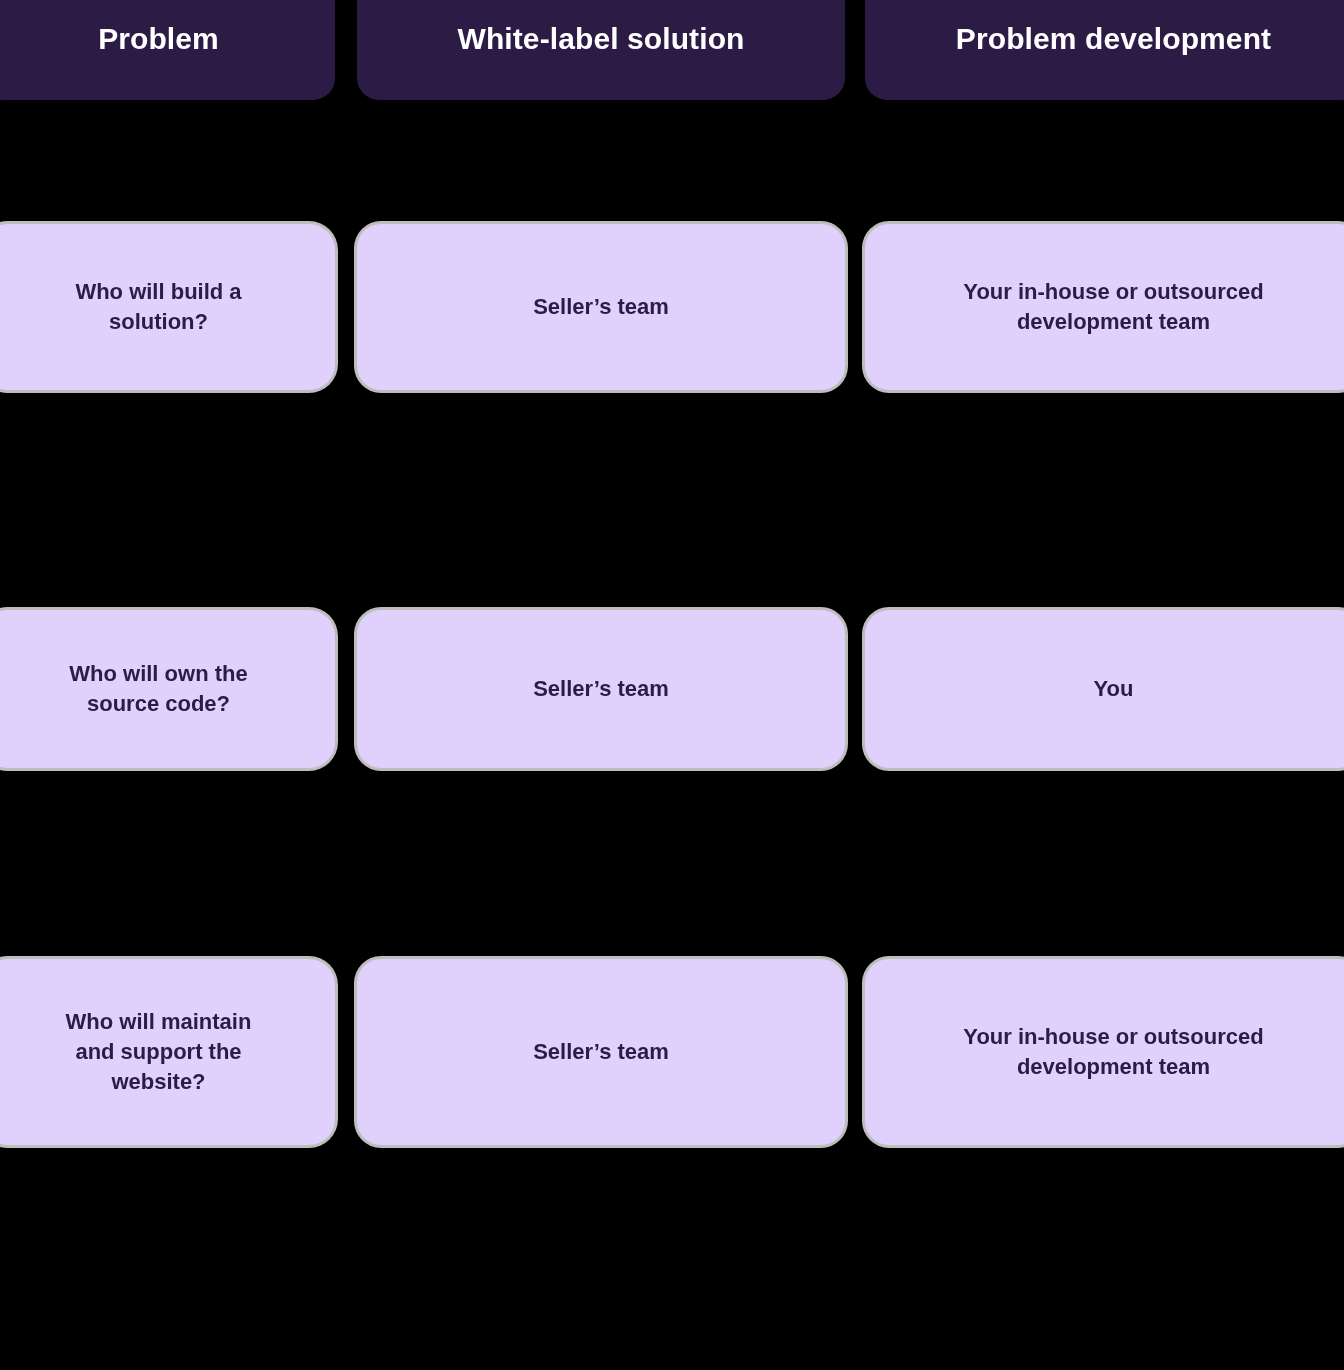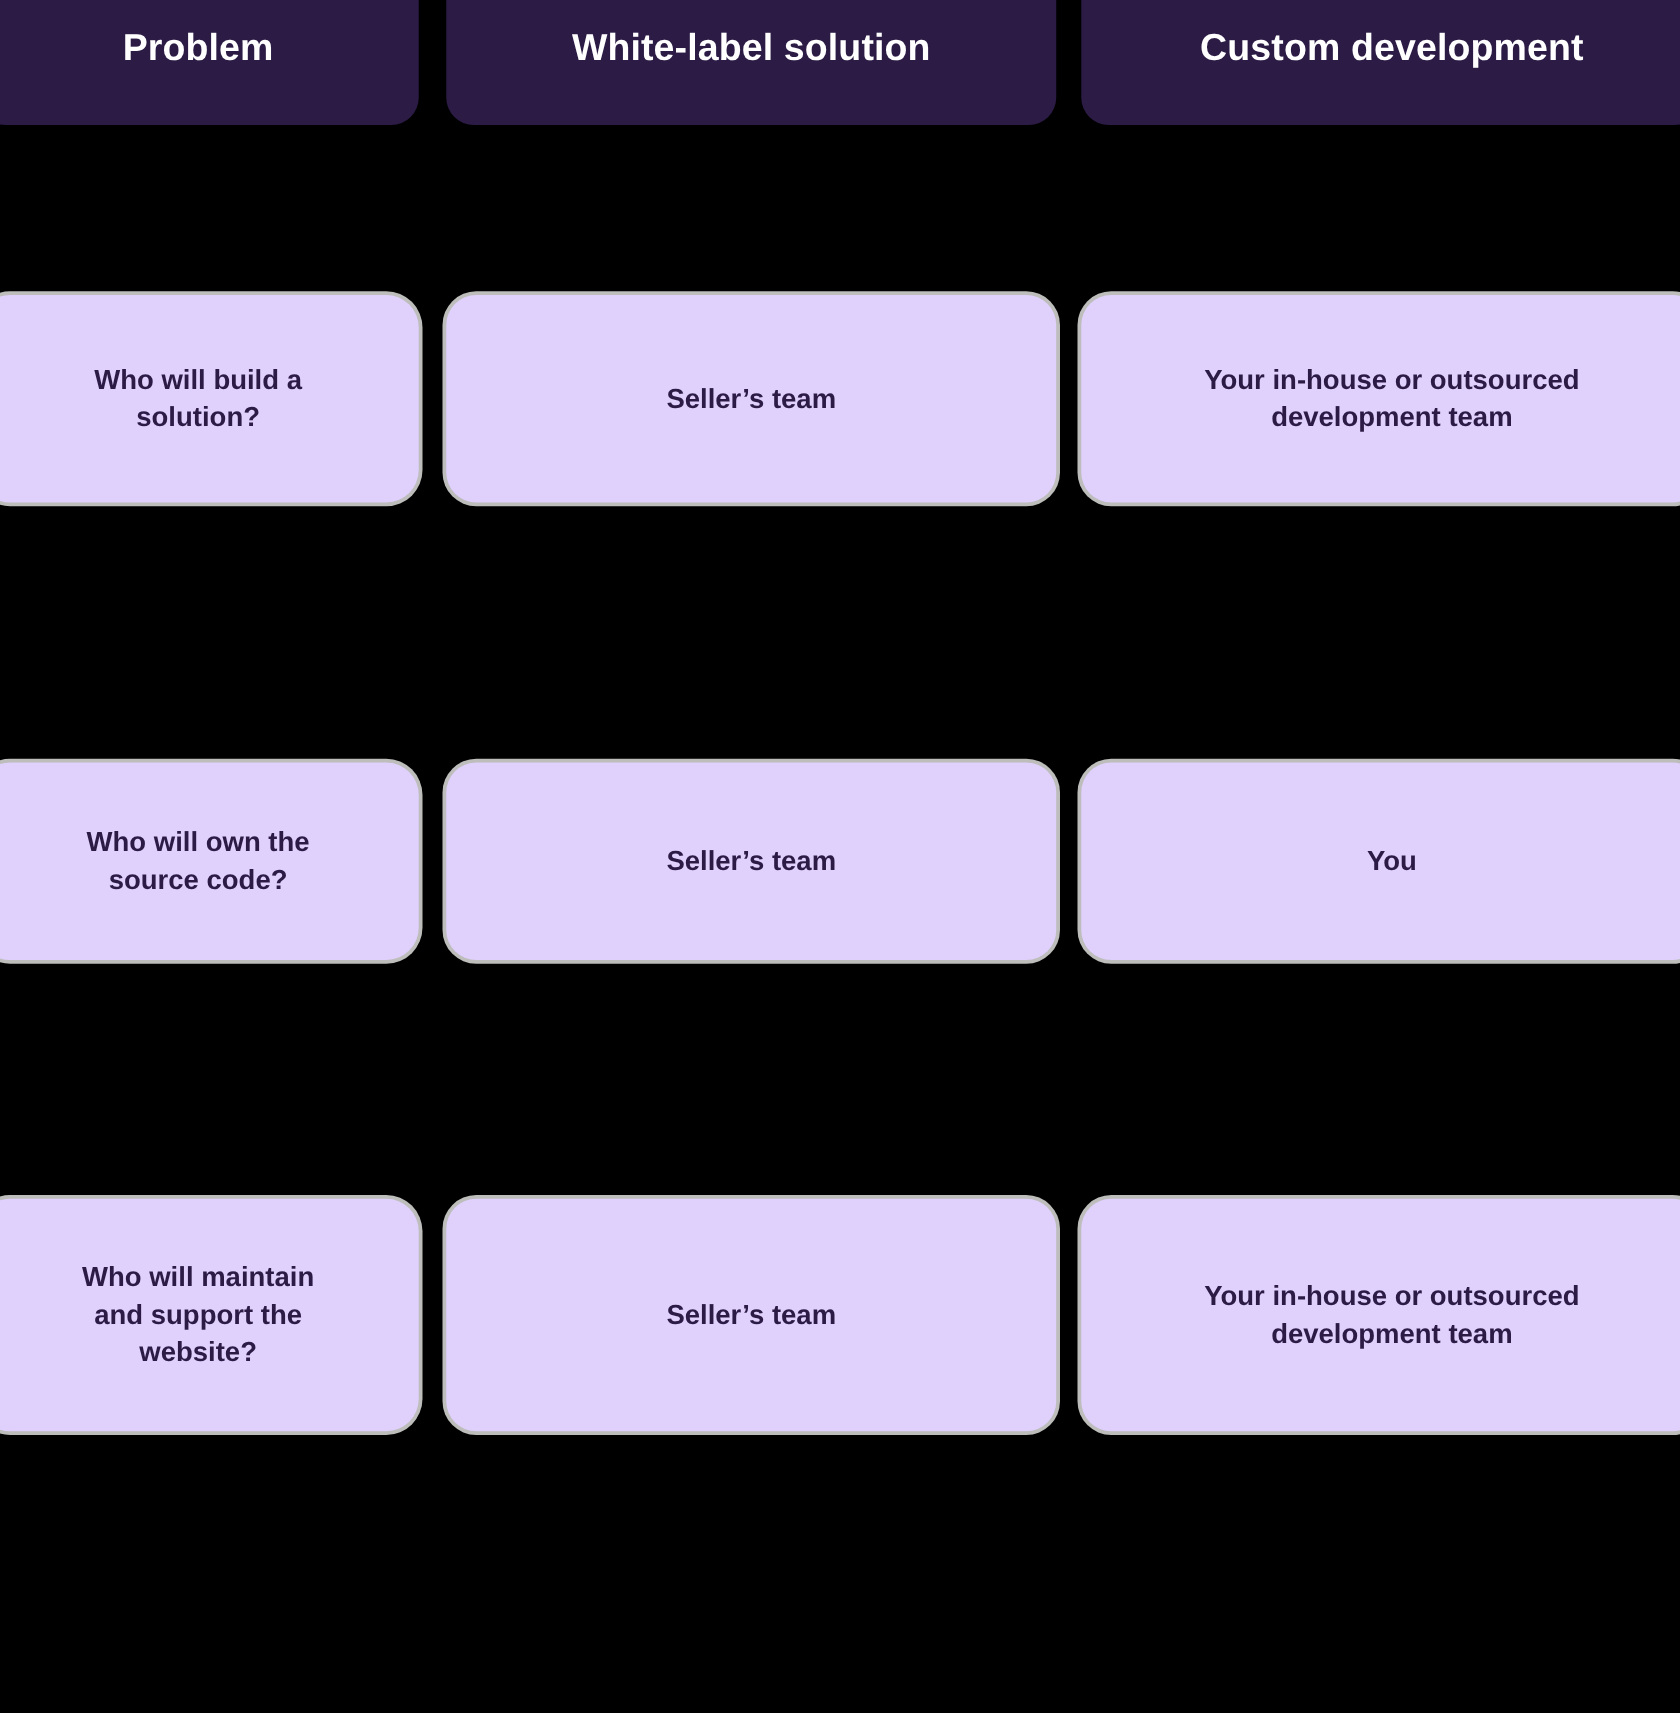--- a/index.html
+++ b/index.html
@@ -81,25 +81,25 @@
 <div class="table">
 
   <div class="row" style="top:-22px; height:122px;">
     <div class="cell head-cell col-1" style="top:0; height:122px;">
       <span class="txt">Problem</span>
     </div>
     <div class="cell head-cell col-2" style="top:0; height:122px;">
       <span class="txt">White-label solution</span>
     </div>
     <div class="cell head-cell col-3" style="top:0; height:122px;">
-      <span class="txt">Custom development</span>
+      <span class="txt">Problem development</span>
     </div>
   </div>
 
-  <div class="row" style="top:118px; height:166px;">
+  <div class="row" style="top:106px; height:166px;">
     <div class="cell body-cell col-1" style="top:118px; height:166px;">
       <span class="txt pre">Who will build a
 solution?</span>
     </div>
     <div class="cell body-cell col-2" style="top:118px; height:166px;">
       <span class="txt pre">Seller’s team</span>
     </div>
     <div class="cell body-cell col-3" style="top:118px; height:166px;">
       <span class="txt pre">Your in-house or outsourced
 development team</span>

